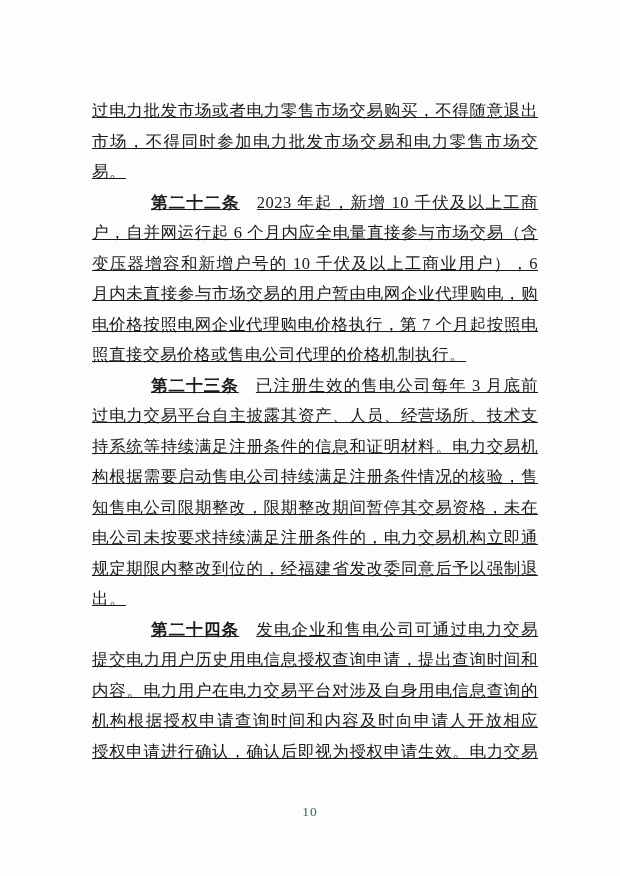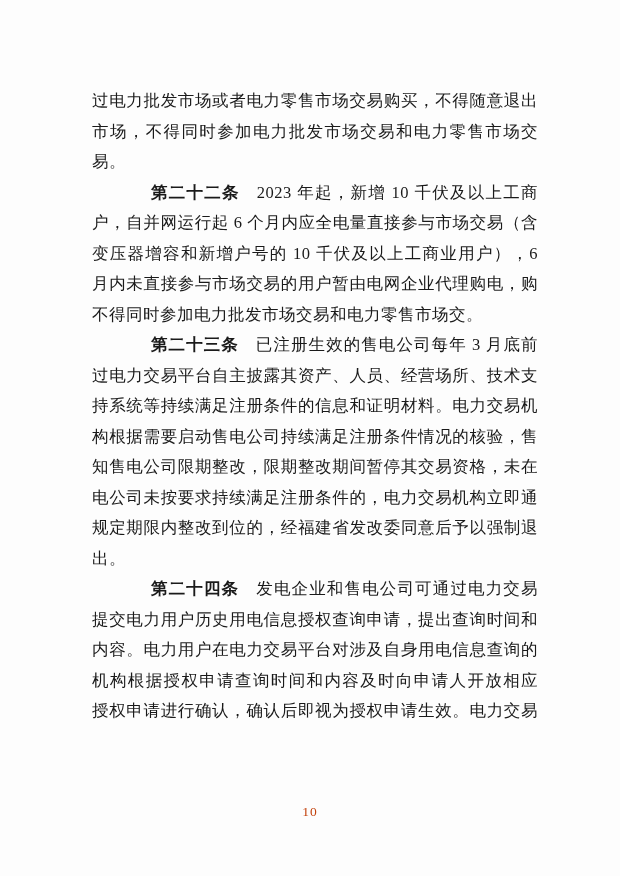--- a/index.html
+++ b/index.html
@@ -15,23 +15,24 @@
     font-family: "Liberation Serif", "DejaVu Serif", serif;
     color: #1a1a1a;
   }
   .page {
     position: absolute;
     inset: 0;
     background: #fdfdfd;
   }
   .text-block {
     position: absolute;
-    top: 86px;
+    top: 96px;
     left: 92px;
     width: 446px;
+    text-decoration: underline;
   }
   .line {
     height: 30.5px;
     line-height: 30.5px;
     font-size: 16.5px;
     letter-spacing: 0.5px;
     text-align: left;
     white-space: normal;
     overflow: hidden;
   }
@@ -51,36 +52,37 @@
   }
   .page-number {
     position: absolute;
     top: 803px;
     left: 0;
     width: 100%;
     text-align: center;
     font-size: 13.5px;
     line-height: 17px;
     letter-spacing: 1px;
-    color: #c2410c;
+    color: #0f766e;
   }
 </style>
 </head>
 <body>
 
 <div class="page">
   <div class="text-block" id="text-block">
       <div class="line justify"><span>过电力批发市场或者电力零售市场交易购买，不得随意退出</span></div>
       <div class="line justify"><span>市场，不得同时参加电力批发市场交易和电力零售市场交</span></div>
       <div class="line"><span>易。</span></div>
       <div class="line justify indent"><span class="article-no">第二十二条</span><span>2023 年起，新增 10 千伏及以上工商业用</span></div>
       <div class="line justify"><span>户，自并网运行起 6 个月内应全电量直接参与市场交易（含</span></div>
       <div class="line justify"><span>变压器增容和新增户号的 10 千伏及以上工商业用户），6 个</span></div>
       <div class="line justify"><span>月内未直接参与市场交易的用户暂由电网企业代理购电，购</span></div>
-      <div class="line"><span>不得同时参加电力批发市场交易和电力零售市场交。</span></div>
+      <div class="line justify"><span>电价格按照电网企业代理购电价格执行，第 7 个月起按照电</span></div>
+      <div class="line"><span>照直接交易价格或售电公司代理的价格机制执行。</span></div>
       <div class="line justify indent"><span class="article-no">第二十三条</span><span>已注册生效的售电公司每年 3 月底前应通</span></div>
       <div class="line justify"><span>过电力交易平台自主披露其资产、人员、经营场所、技术支</span></div>
       <div class="line justify"><span>持系统等持续满足注册条件的信息和证明材料。电力交易机</span></div>
       <div class="line justify"><span>构根据需要启动售电公司持续满足注册条件情况的核验，售</span></div>
       <div class="line justify"><span>知售电公司限期整改，限期整改期间暂停其交易资格，未在</span></div>
       <div class="line justify"><span>电公司未按要求持续满足注册条件的，电力交易机构立即通</span></div>
       <div class="line justify"><span>规定期限内整改到位的，经福建省发改委同意后予以强制退</span></div>
       <div class="line"><span>出。</span></div>
       <div class="line justify indent"><span class="article-no">第二十四条</span><span>发电企业和售电公司可通过电力交易平台</span></div>
       <div class="line justify"><span>提交电力用户历史用电信息授权查询申请，提出查询时间和</span></div>

